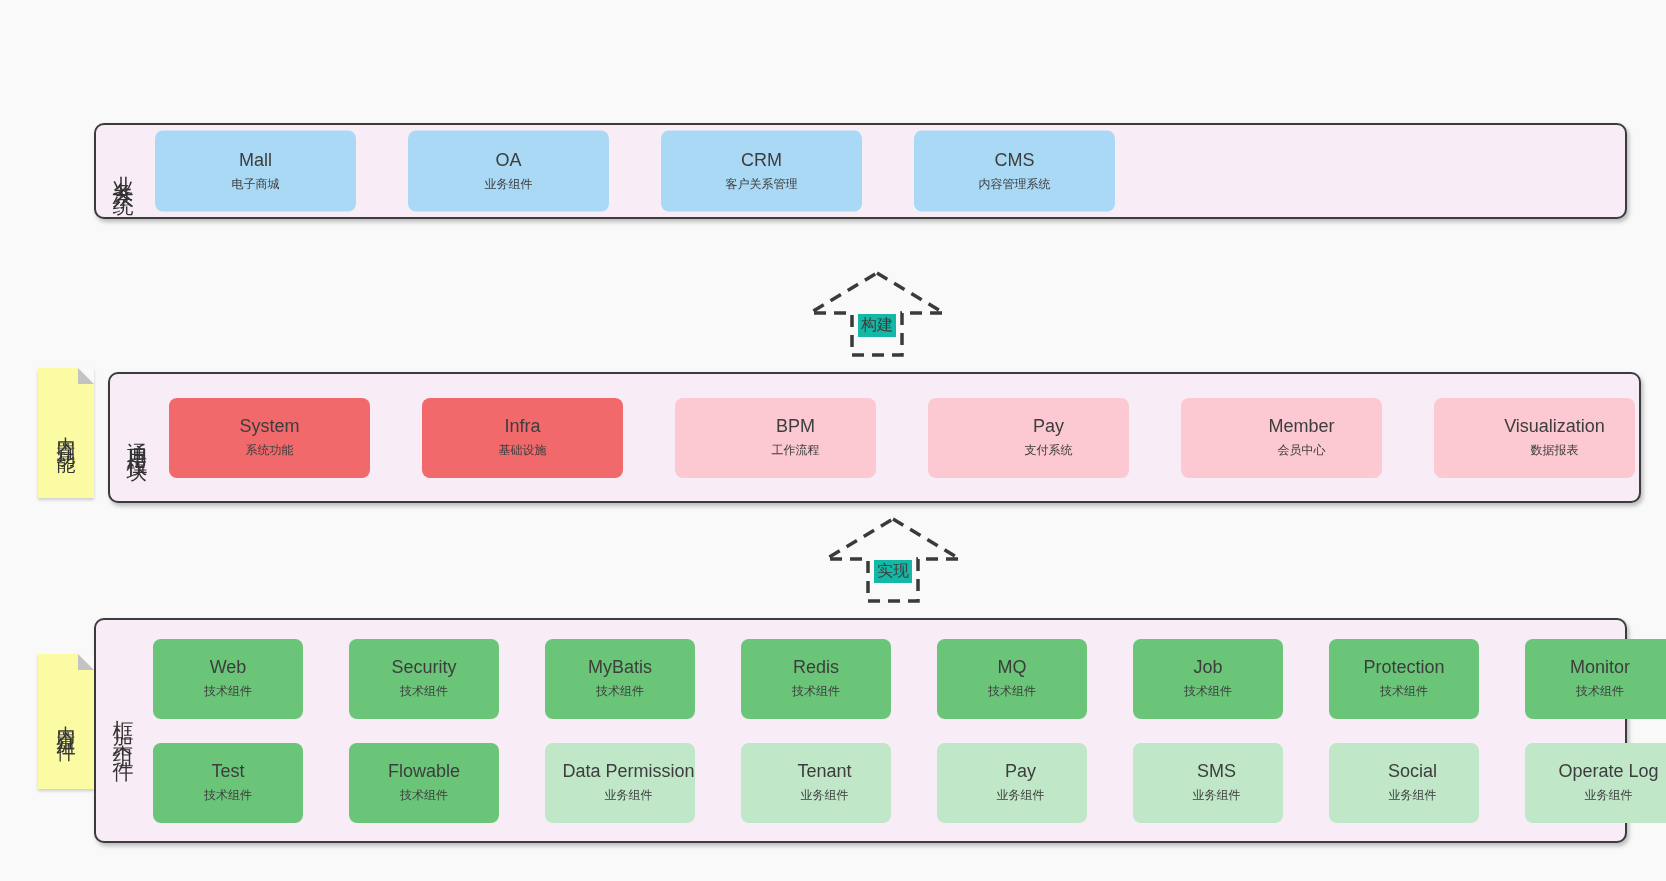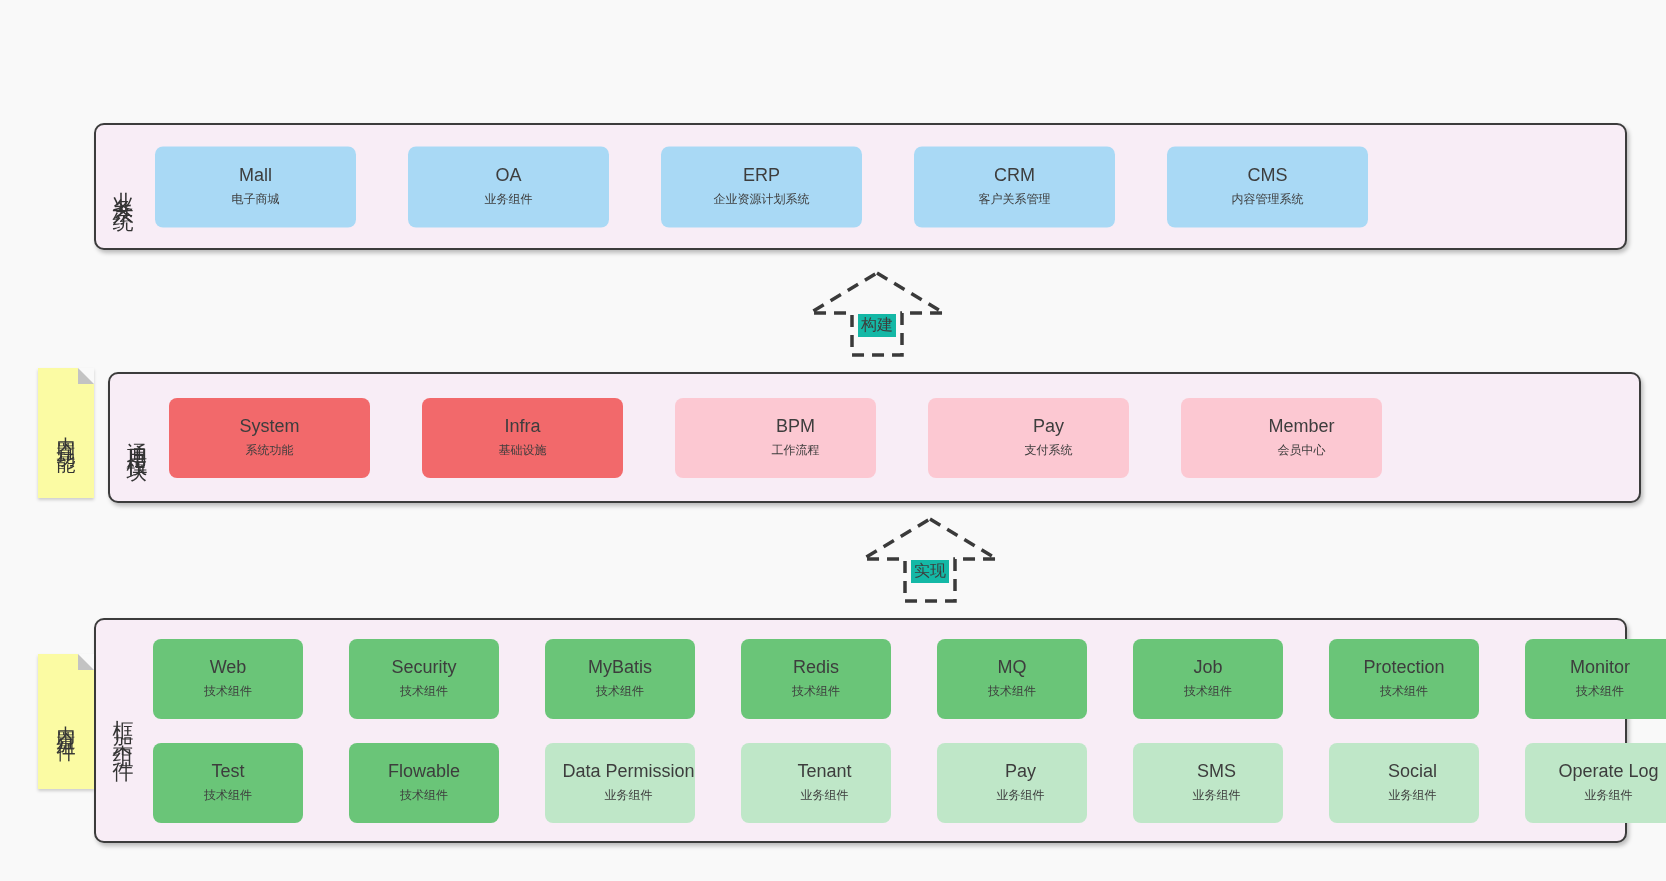--- a/index.html
+++ b/index.html
@@ -11,21 +11,21 @@
   }
   
   .band{
     position:absolute;
     background:var(--band_bg,#f8edf6);
     border:2px solid var(--band_border,#3c3c3c);
     border-radius:10px;
     box-shadow:2px 3px 4px rgba(0,0,0,0.25);
     box-sizing:border-box;
   }
-  .band-business  {left:94px;top:123px;width:1533px;height:127px;}
+  .band-business  {left:94px;top:123px;width:1533px;height:96px;}
   .band-modules   {left:108px;top:372px;width:1533px;height:131px;}
   .band-components{left:94px;top:618px;width:1533px;height:225px;}
   .band-label{
     position:absolute;left:13px;top:50%;transform:translateY(-50%);
     writing-mode:vertical-rl;text-orientation:upright;
     font-size:21px;letter-spacing:6px;color:#333;white-space:nowrap;
   }
   .band-components .band-label{letter-spacing:14px;}
   .grid{
     position:absolute;top:50%;transform:translateY(-50%);
@@ -64,21 +64,21 @@
   .sticky span{
     writing-mode:vertical-rl;text-orientation:upright;
     font-size:19px;letter-spacing:6px;color:#333;
   }
   .sticky1{left:38px;top:368px;width:56px;height:130px;}
   .sticky2{left:38px;top:654px;width:56px;height:135px;}
   
   .arrow{position:absolute;width:140px;height:88px;}
   .arrow svg{position:absolute;left:0;top:0;}
   .arrow1{left:807px;top:270px;}
-  .arrow2{left:860px;top:516px;}
+  .arrow2{left:823px;top:516px;}
   .arrow-label{
     position:absolute;left:50%;top:44px;transform:translateX(-50%);
     background:#14b8a6;padding:1px 3px;font-size:16px;color:#3d3d3d;
     white-space:nowrap;
   }
 </style>
 </head>
 <body>
 
 <div class="canvas">
@@ -86,24 +86,20 @@
   <section class="band band-business">
     <div class="band-label">业务系统</div>
     <div class="grid">
         <div class="box blue">
           <div class="t">Mall</div>
           <div class="s">电子商城</div>
         </div>
         <div class="box blue">
           <div class="t">OA</div>
           <div class="s">业务组件</div>
-        </div>
-        <div class="box blue">
-          <div class="t">ERP</div>
-          <div class="s">企业资源计划系统</div>
         </div>
         <div class="box blue">
           <div class="t">CRM</div>
           <div class="s">客户关系管理</div>
         </div>
         <div class="box blue">
           <div class="t">CMS</div>
           <div class="s">内容管理系统</div>
         </div>
       </div>
@@ -136,20 +132,24 @@
           <div class="s">工作流程</div>
         </div>
         <div class="box pink">
           <div class="t">Pay</div>
           <div class="s">支付系统</div>
         </div>
         <div class="box pink">
           <div class="t">Member</div>
           <div class="s">会员中心</div>
         </div>
+        <div class="box pink">
+          <div class="t">Visualization</div>
+          <div class="s">数据报表</div>
+        </div>
       </div>
   </section>
 
   <div class="arrow arrow2">
     <svg width="140" height="88" viewBox="0 0 140 88">
       <path d="M70 3 L137 43 H95 V85 H45 V43 H3 Z" fill="none" stroke="#3a3a3a" stroke-width="3.5" stroke-dasharray="12 8"></path>
     </svg>
     <span class="arrow-label">实现</span>
   </div>
 

